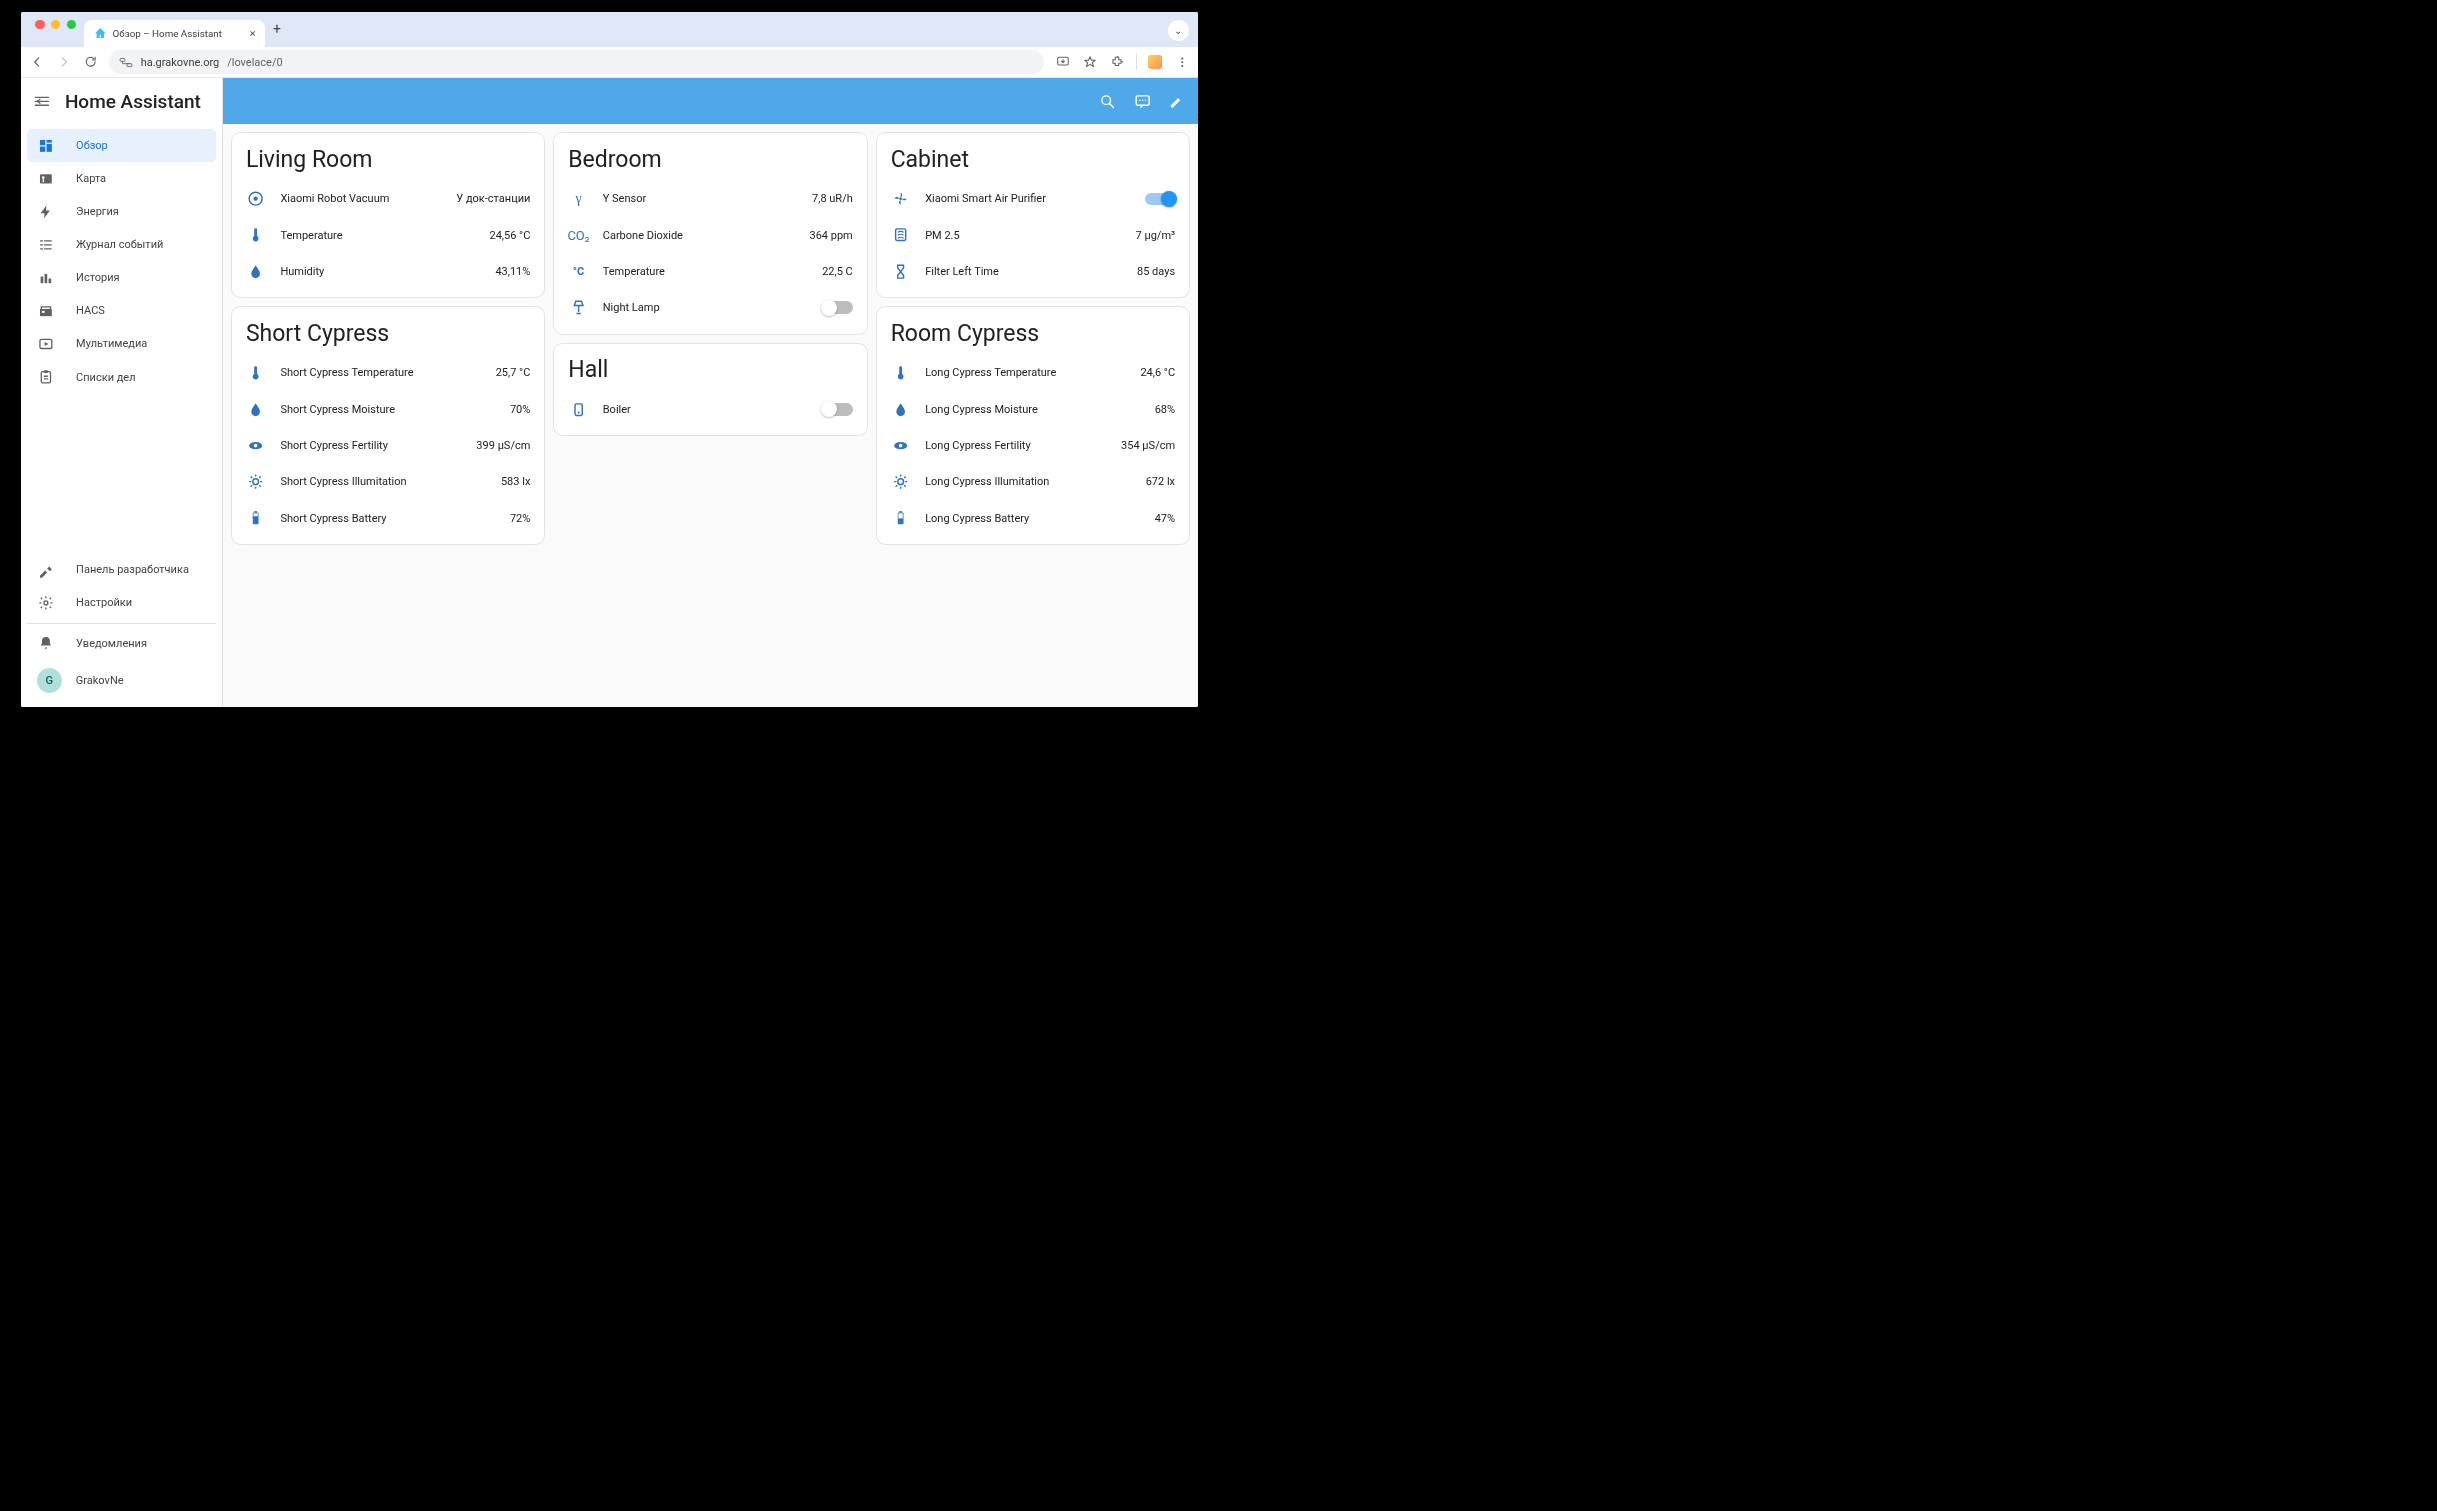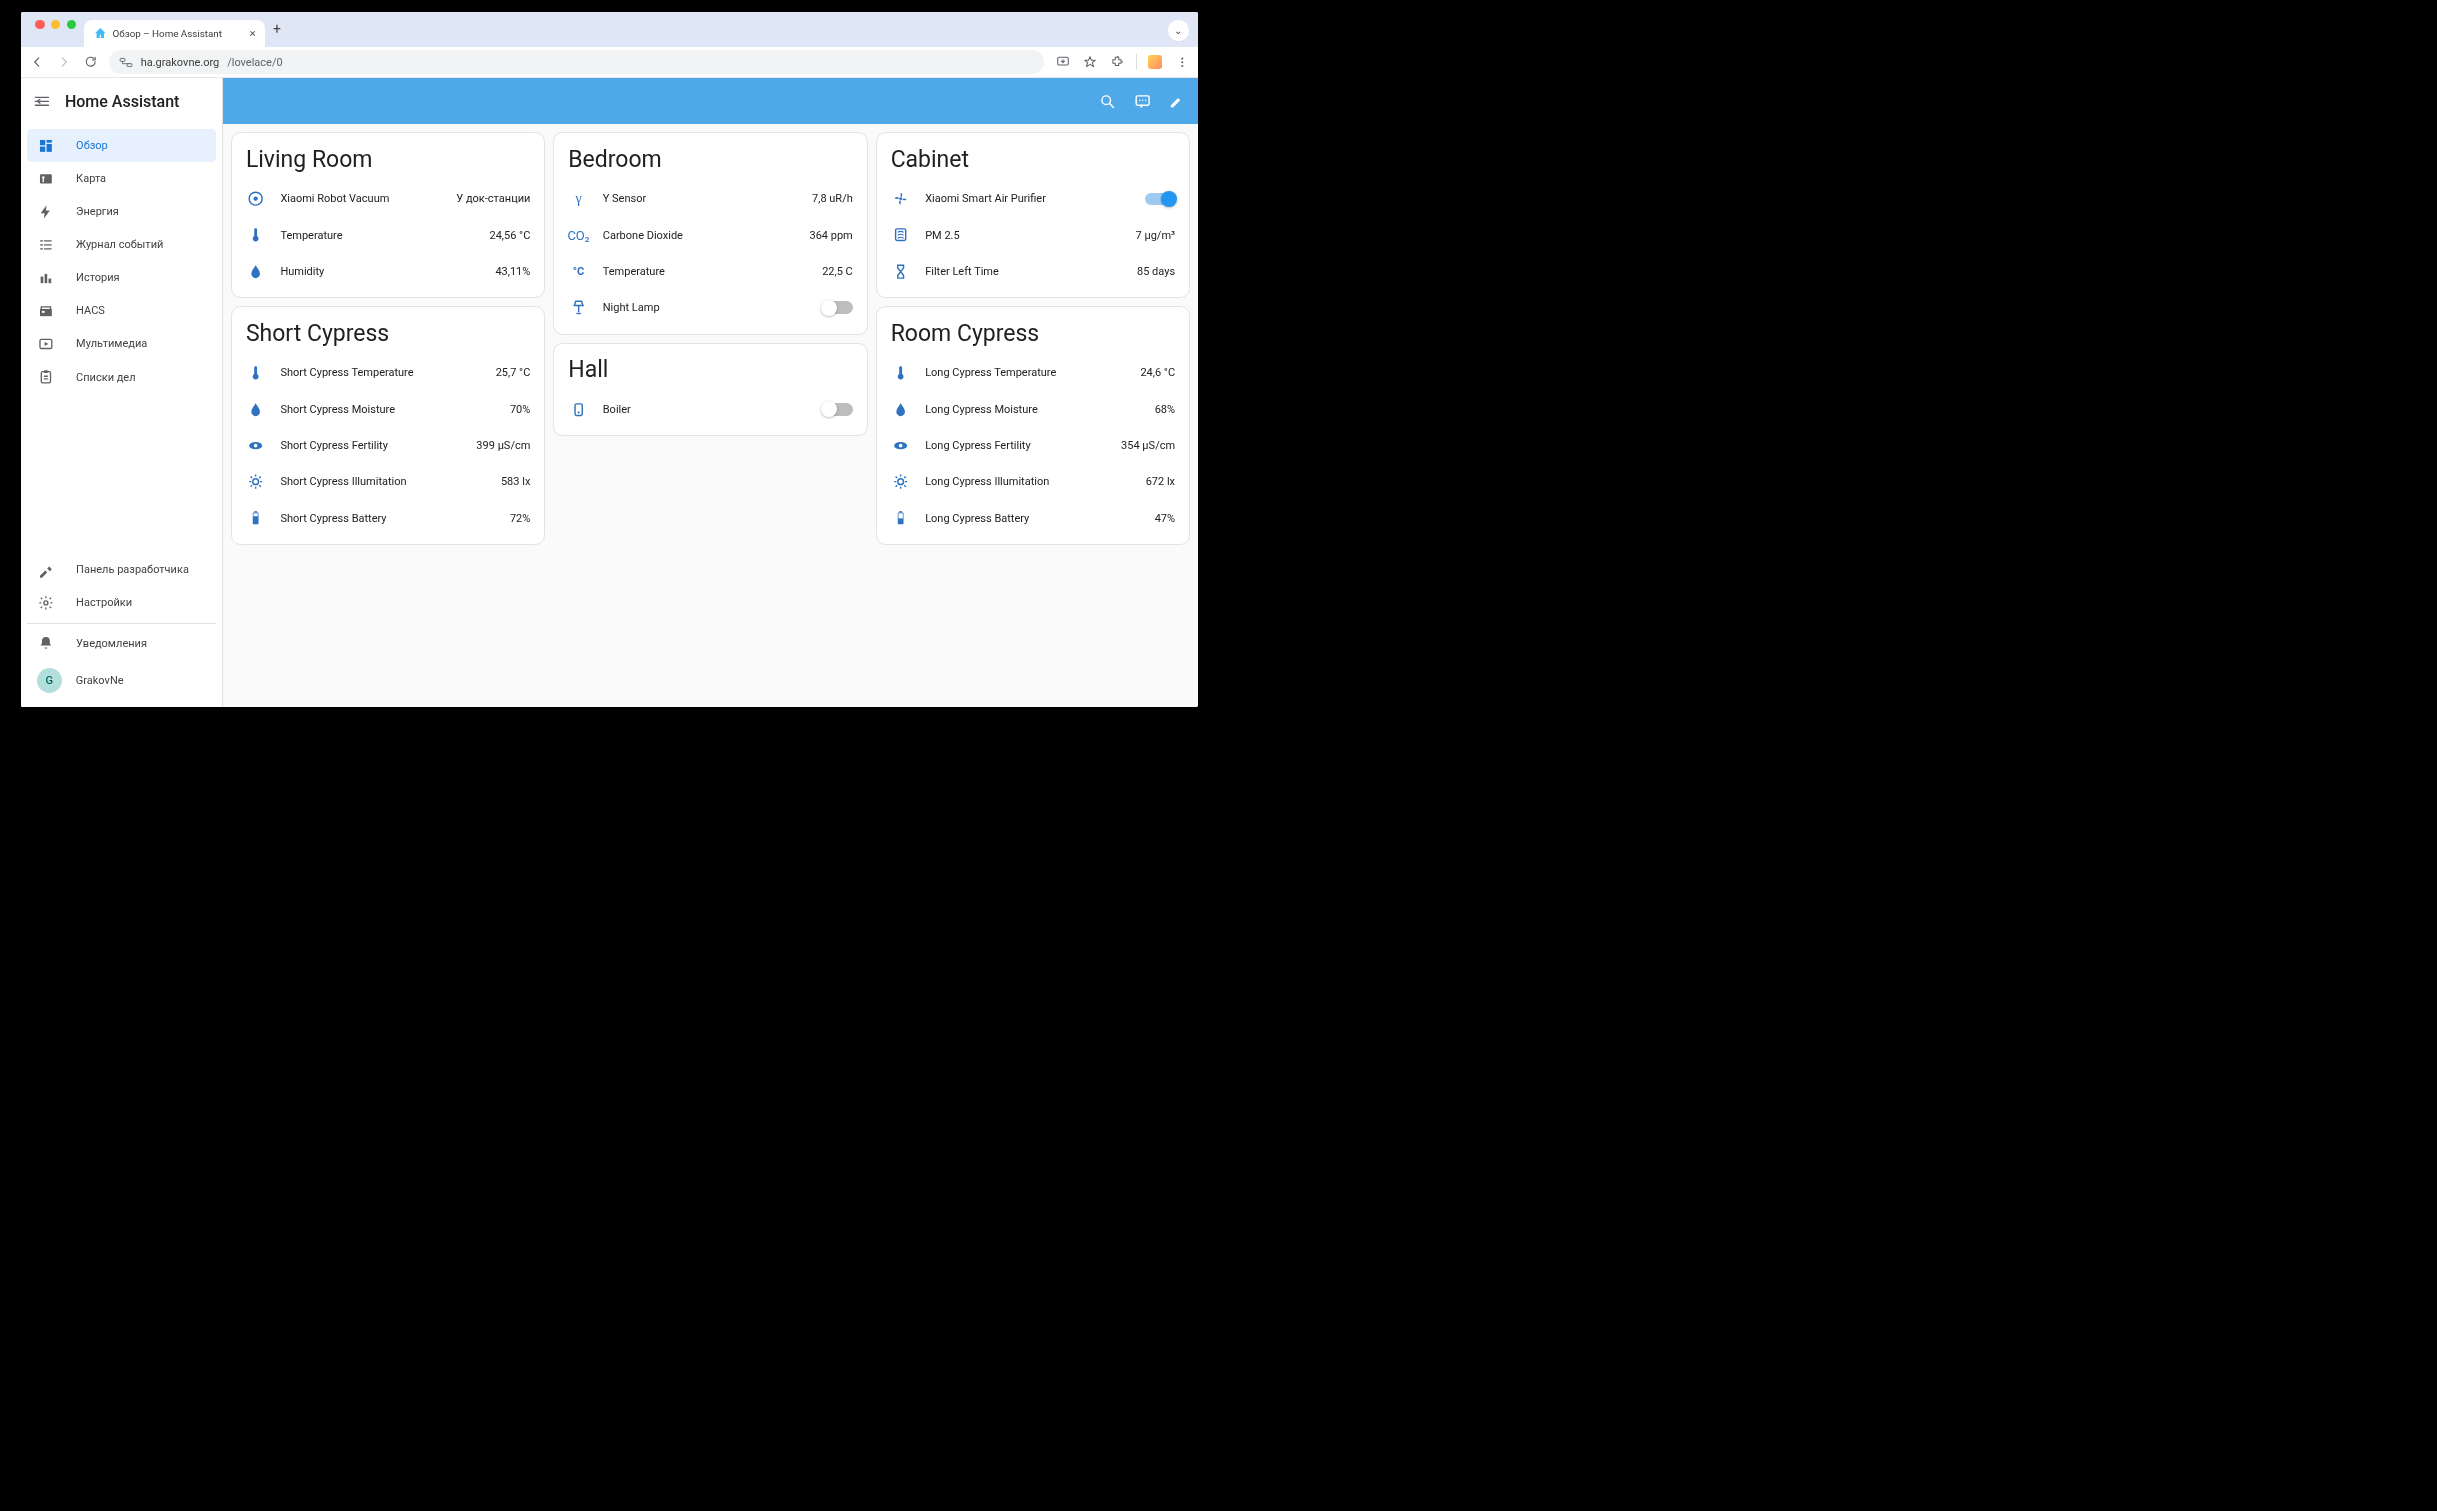--- a/index.html
+++ b/index.html
@@ -88,21 +88,21 @@
     border-right:0.8px solid #e0e0e0;
     display:flex;
     flex-direction:column;
   }
   .sb-header {
     height:46px;
     display:flex;align-items:center;
     padding:0 12.6px;
     gap:14px;
   }
-  .sb-header .title { font-size:16px; font-weight:500; color:#212121; }
+  .sb-header .title { font-size:19px; font-weight:500; color:#212121; }
   .sb-list { padding:4.7px 6.3px 0 6.3px; flex:1; }
   .sb-item, .sb-item-bottom {
     display:flex;align-items:center;
     gap:22px;
     padding:7.9px 9.5px;
     border-radius:4.7px;
     font-size:11px;
     color:#424242;
     cursor:pointer;
   }

